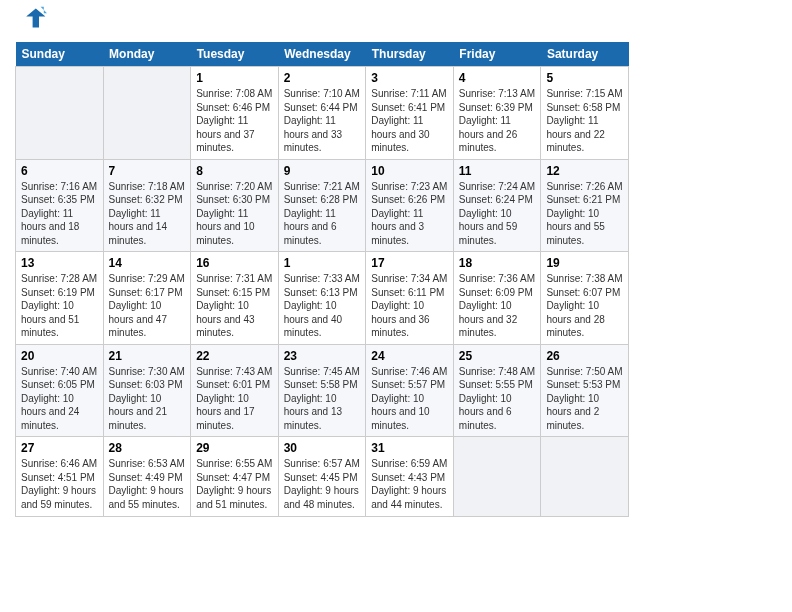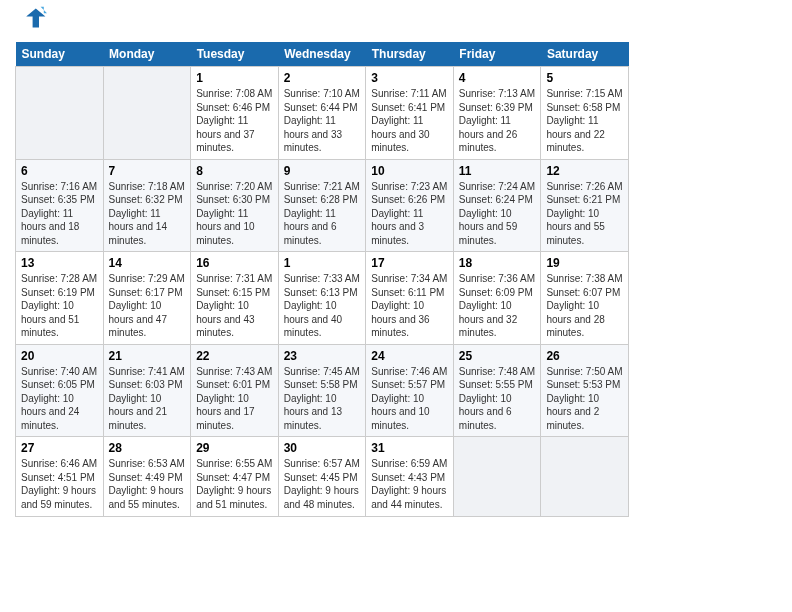--- a/index.html
+++ b/index.html
@@ -269,21 +269,21 @@
         <tr>
           <td>
             <span class="day-num">20</span>
             <div class="day-detail">Sunrise: 7:40 AM
 Sunset: 6:05 PM
 Daylight: 10 hours
 and 24 minutes.</div>
           </td>
           <td>
             <span class="day-num">21</span>
-            <div class="day-detail">Sunrise: 7:41 AM
+            <div class="day-detail">Sunrise: 7:30 AM
 Sunset: 6:03 PM
 Daylight: 10 hours
 and 21 minutes.</div>
           </td>
           <td>
             <span class="day-num">22</span>
             <div class="day-detail">Sunrise: 7:43 AM
 Sunset: 6:01 PM
 Daylight: 10 hours
 and 17 minutes.</div>

